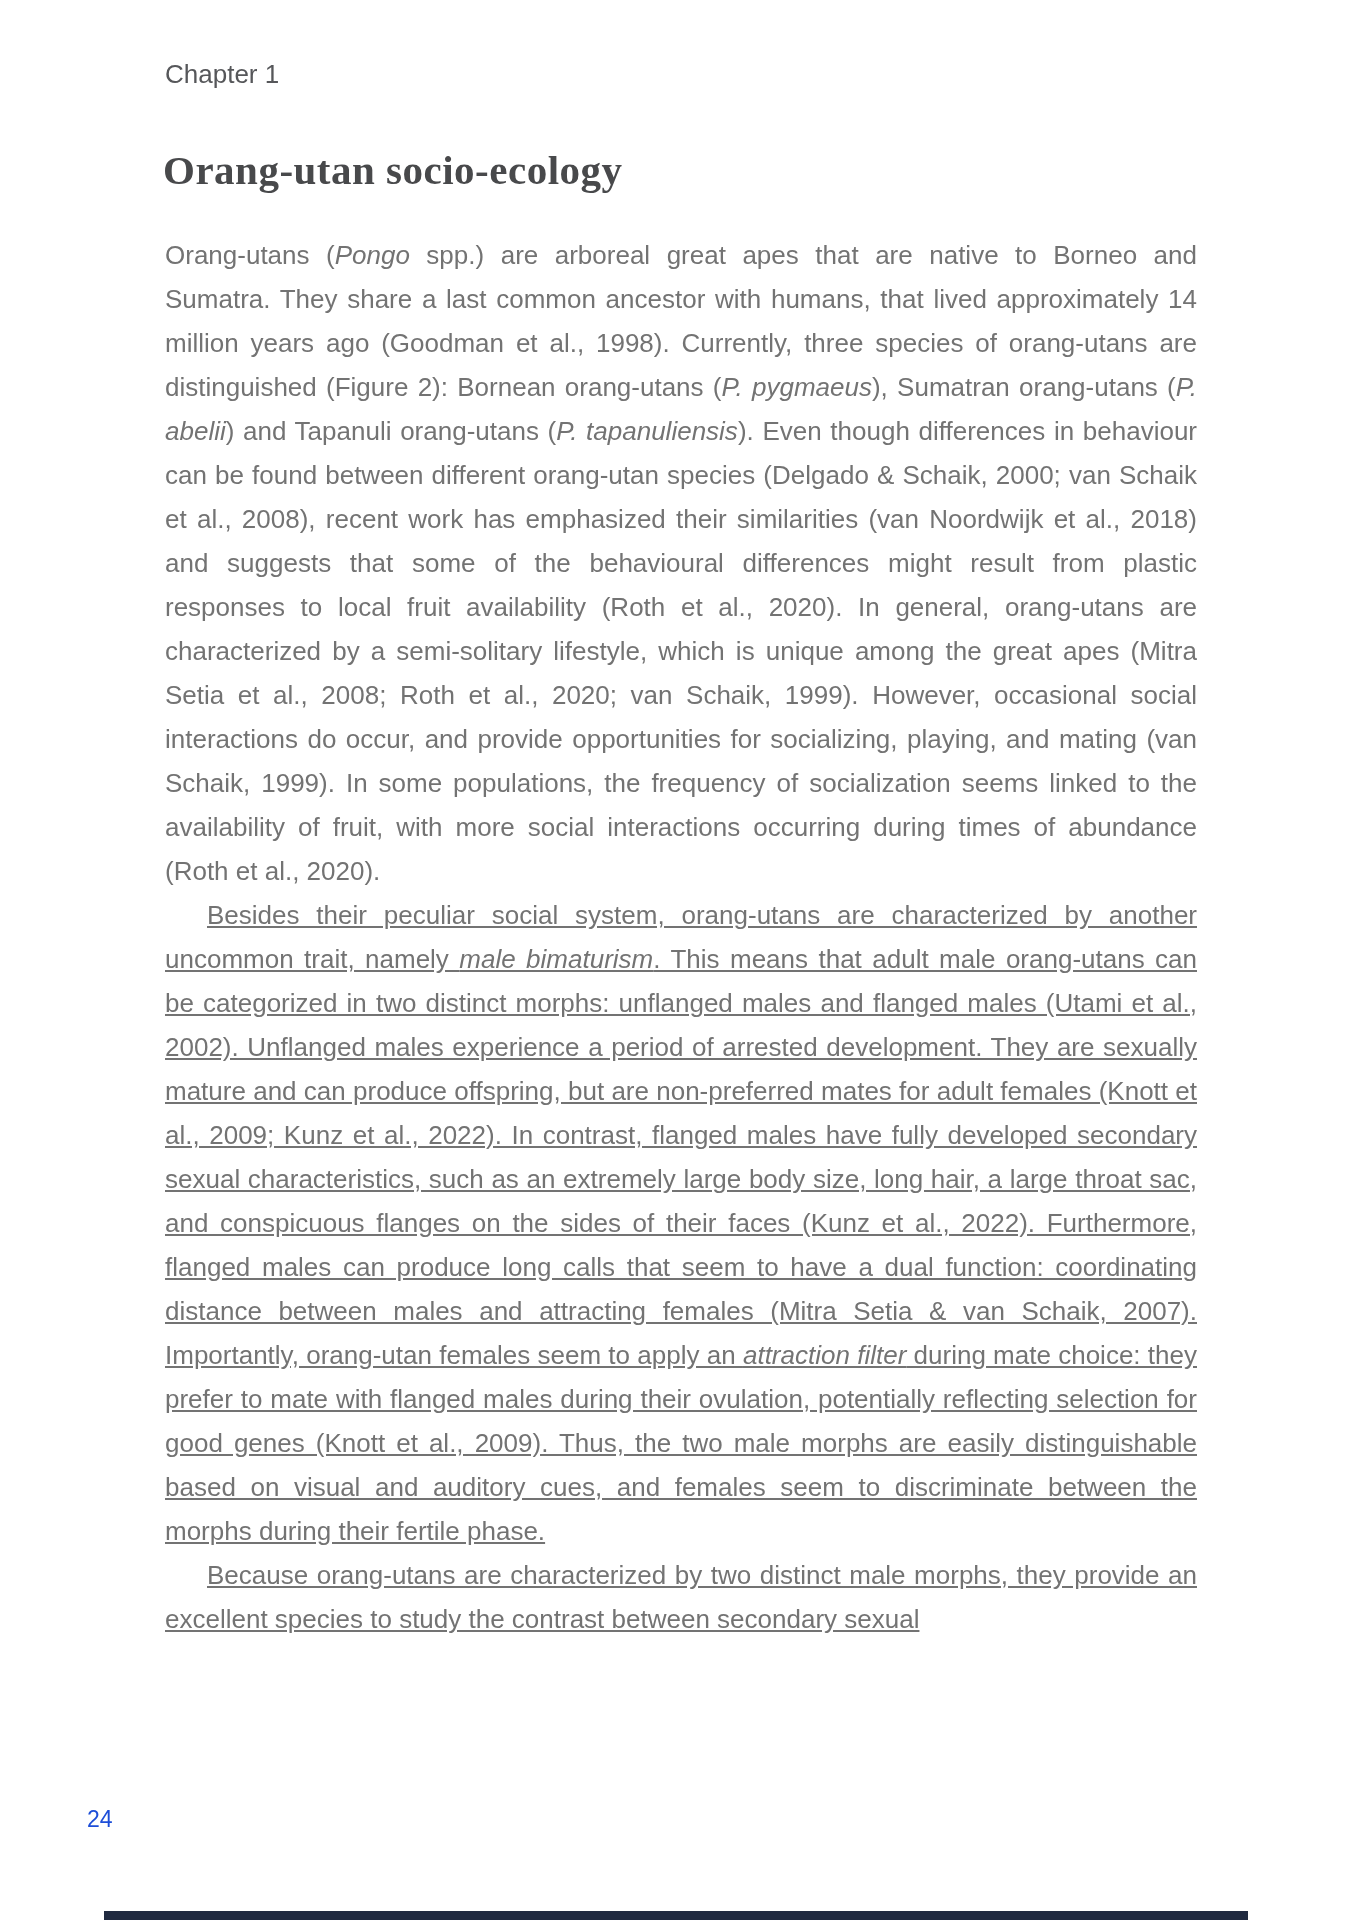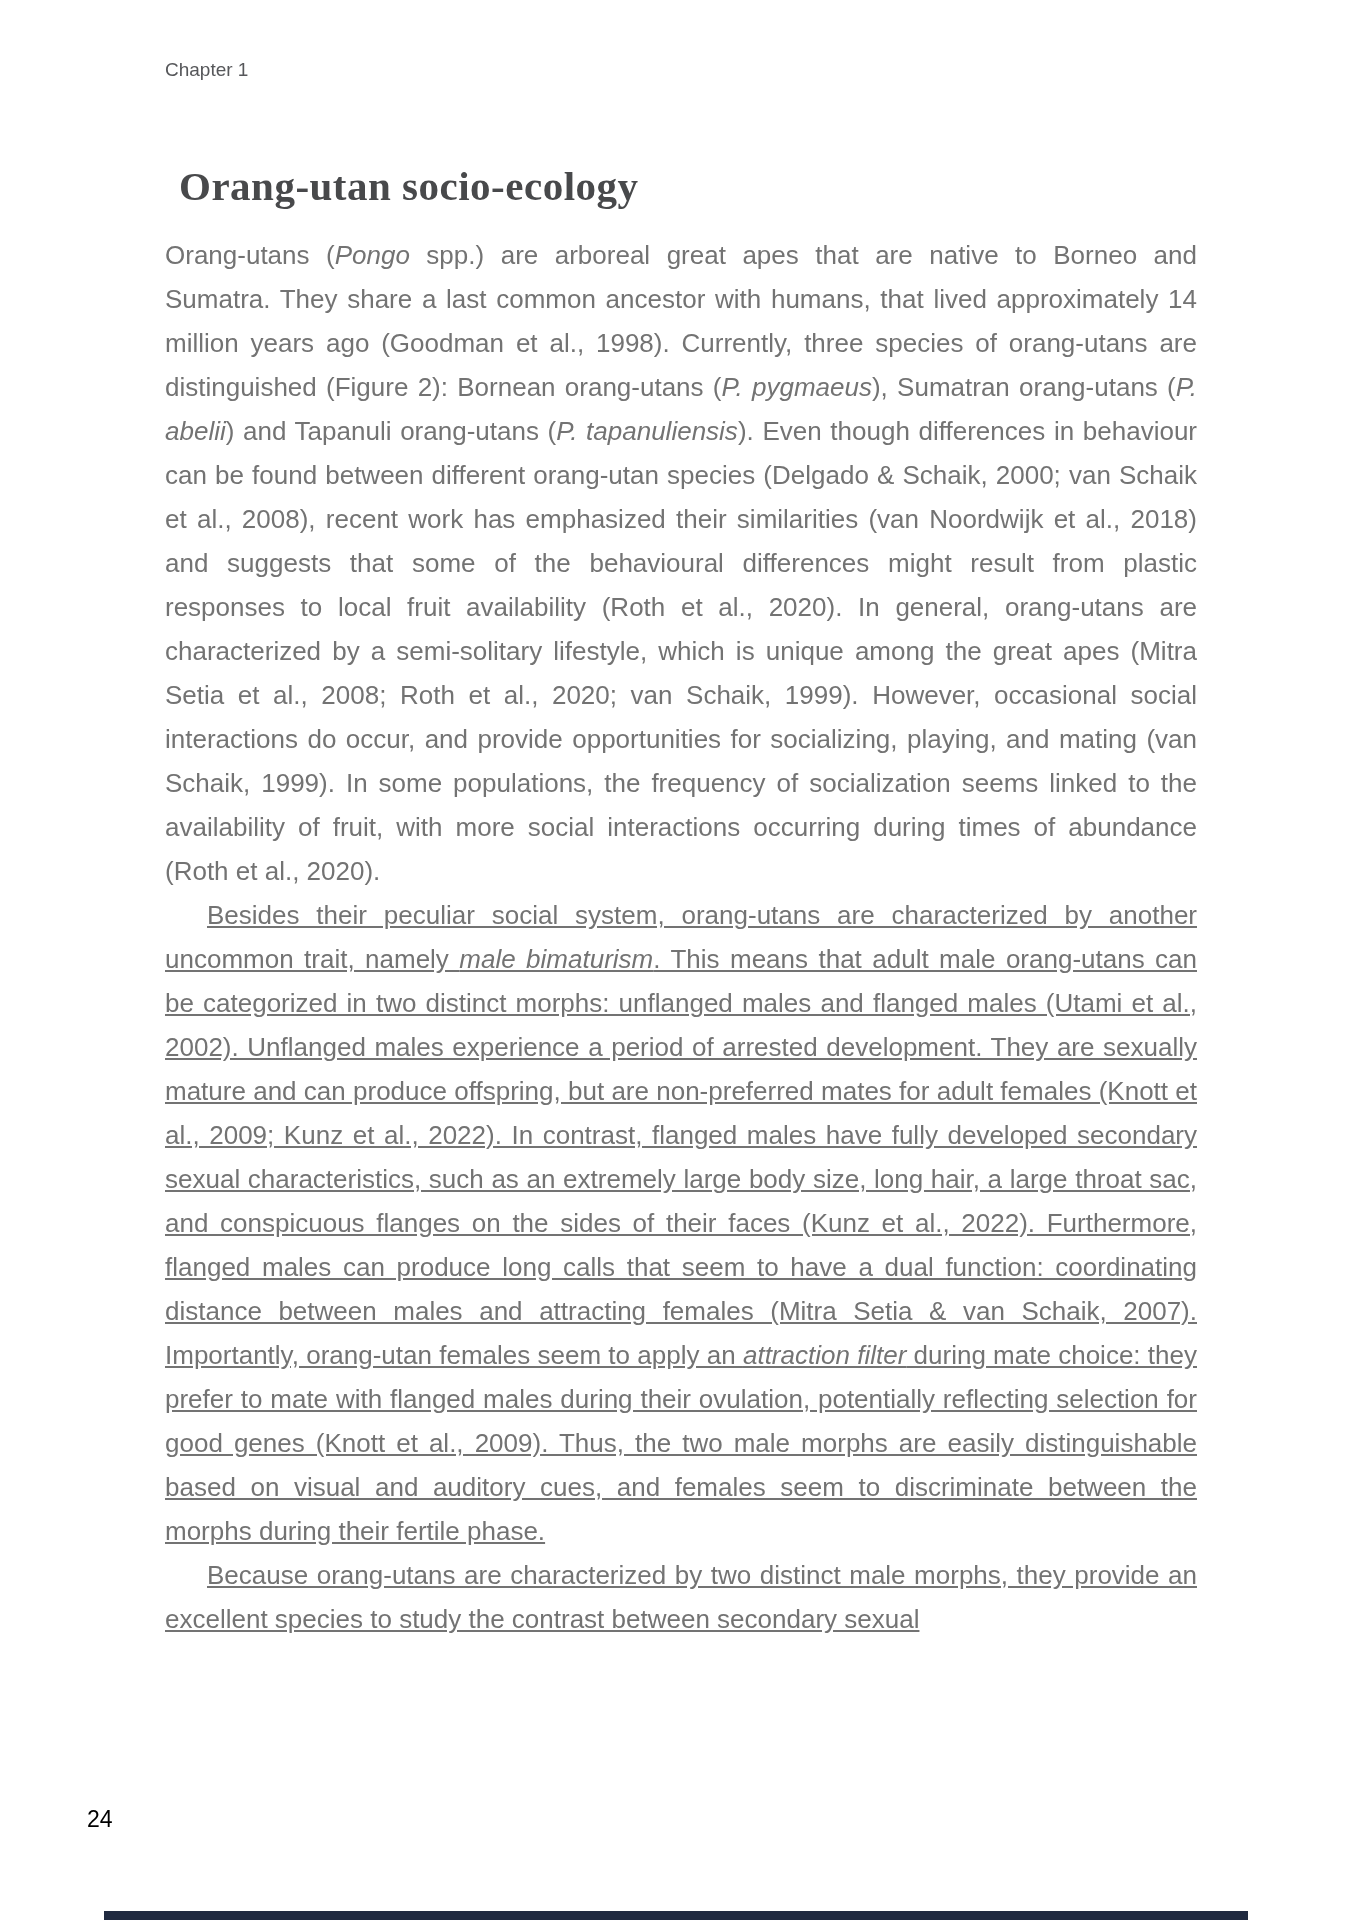--- a/index.html
+++ b/index.html
@@ -12,21 +12,21 @@
     width: 1358px;
     height: 1920px;
     background: #ffffff;
     overflow: hidden;
     font-family: "Liberation Sans", sans-serif;
   }
   .chapter-header {
     position: absolute;
     left: 165px;
     top: 58px;
-    font-size: 19px;
+    font-size: 26px;
     line-height: 1.3;
     color: #56575a;
     font-weight: 400;
   }
   .chapter-title {
     position: absolute;
     left: 163px;
     top: 146px;
     font-family: "Liberation Serif", serif;
     font-size: 41px;
@@ -55,39 +55,39 @@
     text-decoration: underline;
   }
   .body-text em {
     font-style: italic;
   }
   .page-number {
     position: absolute;
     left: 87px;
     top: 1806px;
     font-size: 23px;
-    color: #000000;
+    color: #1d4ed8;
   }
   .next-page-edge {
     position: absolute;
     left: 104px;
     bottom: 0;
     width: 1144px;
     height: 9px;
     background: #202a40;
   }
 </style>
 </head>
 <body>
 
 <div class="page">
 
   <div class="chapter-header">Chapter 1</div>
 
-  <h1 class="chapter-title" style="margin:16px; padding:0;">Orang-utan socio-ecology</h1>
+  <h1 class="chapter-title" style="margin:0; padding:0;">Orang-utan socio-ecology</h1>
 
   <div class="body-text">
     <p><span>Orang-utans (</span><em>Pongo</em><span> spp.) are arboreal great apes that are native to Borneo and Sumatra. They share a last common ancestor with humans, that lived approximately 14 million years ago (Goodman et al., 1998). Currently, three species of orang-utans are distinguished (Figure 2): Bornean orang-utans (</span><em>P. pygmaeus</em><span>), Sumatran orang-utans (</span><em>P. abelii</em><span>) and Tapanuli orang-utans (</span><em>P. tapanuliensis</em><span>). Even though differences in behaviour can be found between different orang-utan species (Delgado &amp; Schaik, 2000; van Schaik et al., 2008), recent work has emphasized their similarities (van Noordwijk et al., 2018) and suggests that some of the behavioural differences might result from plastic responses to local fruit availability (Roth et al., 2020). In general, orang-utans are characterized by a semi-solitary lifestyle, which is unique among the great apes (Mitra Setia et al., 2008; Roth et al., 2020; van Schaik, 1999). However, occasional social interactions do occur, and provide opportunities for socializing, playing, and mating (van Schaik, 1999). In some populations, the frequency of socialization seems linked to the availability of fruit, with more social interactions occurring during times of abundance (Roth et al., 2020).</span></p>
     <p class="indent"><span>Besides their peculiar social system, orang-utans are characterized by another uncommon trait, namely </span><em>male bimaturism</em><span>. This means that adult male orang-utans can be categorized in two distinct morphs: unflanged males and flanged males (Utami et al., 2002). Unflanged males experience a period of arrested development. They are sexually mature and can produce offspring, but are non-preferred mates for adult females (Knott et al., 2009; Kunz et al., 2022). In contrast, flanged males have fully developed secondary sexual characteristics, such as an extremely large body size, long hair, a large throat sac, and conspicuous flanges on the sides of their faces (Kunz et al., 2022). Furthermore, flanged males can produce long calls that seem to have a dual function: coordinating distance between males and attracting females (Mitra Setia &amp; van Schaik, 2007). Importantly, orang-utan females seem to apply an </span><em>attraction filter</em><span> during mate choice: they prefer to mate with flanged males during their ovulation, potentially reflecting selection for good genes (Knott et al., 2009). Thus, the two male morphs are easily distinguishable based on visual and auditory cues, and females seem to discriminate between the morphs during their fertile phase.</span></p>
     <p class="indent"><span>Because orang-utans are characterized by two distinct male morphs, they provide an excellent species to study the contrast between secondary sexual</span></p>
   </div>
 
   <div class="page-number">24</div>
 
   <div class="next-page-edge"></div>

